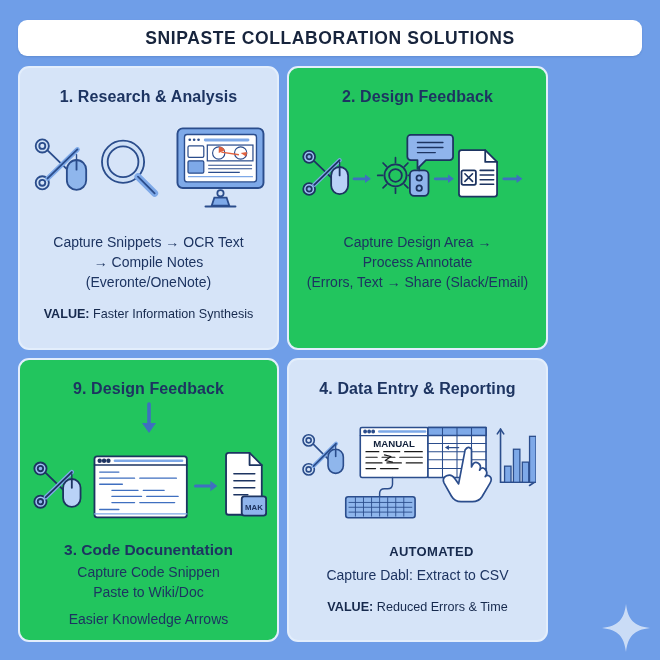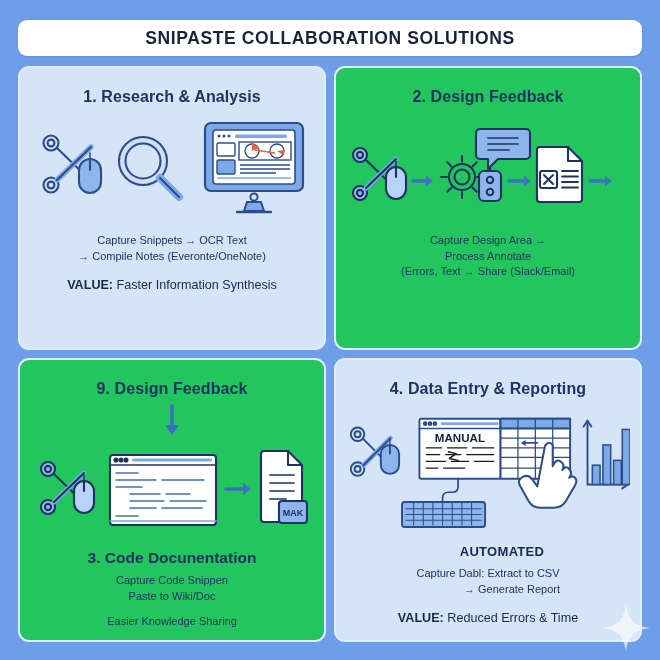--- a/index.html
+++ b/index.html
@@ -41,21 +41,21 @@
     letter-spacing: .6px;
     color: #17243c;
     text-align: center;
   }
 
   
   .grid {
     position: absolute;
     left: 18px;
     top: 66px;
-    width: 624px;
+    width: 530px;
     height: 576px;
     display: grid;
     grid-template-columns: 1fr 1fr;
     grid-template-rows: 1fr 1fr;
     gap: 8px;
   }
   .card {
     position: relative;
     border-radius: 11px;
     border: 2px solid #e3eefc;
@@ -80,21 +80,21 @@
   .art {
     flex: 0 0 auto;
     display: flex;
     align-items: center;
     justify-content: center;
     width: 100%;
   }
   .body-text {
     text-align: center;
     color: #1d3461;
-    font-size: 11px;
+    font-size: 14px;
     line-height: 1.42;
   }
   .body-text .line { display: block; }
   .value-line {
     text-align: center;
     color: #16294d;
     font-size: 12.6px;
     line-height: 1.4;
   }
   .value-line b { font-weight: bold; }
@@ -382,21 +382,21 @@
       </div>
 
       <div class="spacer-lg"></div>
       <div class="sub-head">3. Code Docunentation</div>
       <div class="spacer-sm"></div>
       <div class="body-text">
         <span class="line">Capture Code Snippen</span>
         <span class="line">Paste to Wiki/Doc</span>
       </div>
       <div class="spacer-md"></div>
-      <div class="body-text">Easier Knowledge Sharing</div>
+      <div class="body-text">Easier Knowledge Arrows</div>
     </div>
 
     <div class="card light">
       <div class="card-title">4. Data Entry &amp; Reporting</div>
       <div class="spacer-md"></div>
 
       <div class="art">
         <svg width="294" height="120" viewBox="0 0 294 120">
           <g stroke="#2b4d8c" fill="none" stroke-width="2" stroke-linecap="round" stroke-linejoin="round">
 
@@ -492,21 +492,20 @@
           </g>
           <text x="92" y="30" font-family="Liberation Sans, sans-serif" font-size="12" font-weight="bold" fill="#11203a">MANUAL</text>
         </svg>
       </div>
 
       <div class="spacer-md"></div>
       <div class="sub-head-sm">AUTOMATED</div>
       <div class="spacer-sm"></div>
       <div class="body-text">
         <span class="line">Capture Dabl: Extract to CSV</span>
-        <span class="line" style="padding-left:48px">→ Generate Report</span>
       </div>
       <div class="spacer-md"></div>
       <div class="value-line">
         <b>VALUE:</b>
         <span>Reduced Errors &amp; Time</span>
       </div>
     </div>
 
   </div>
 

